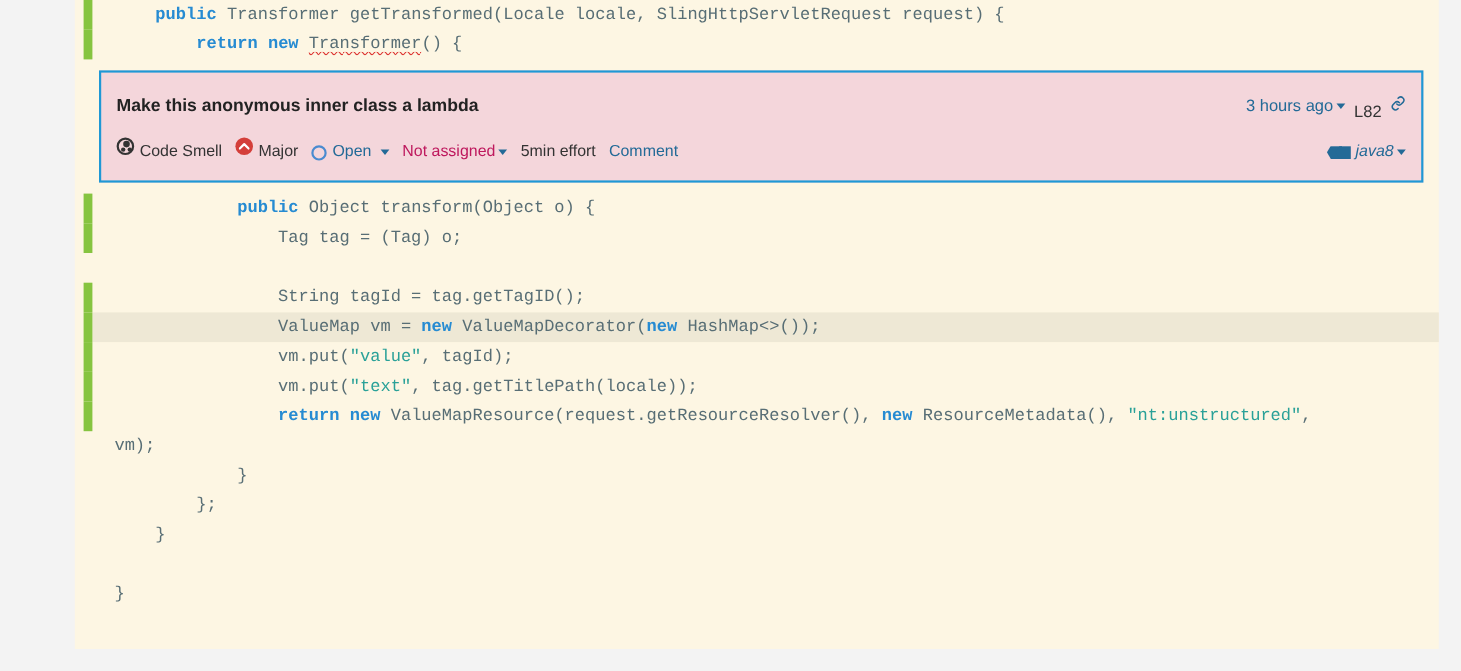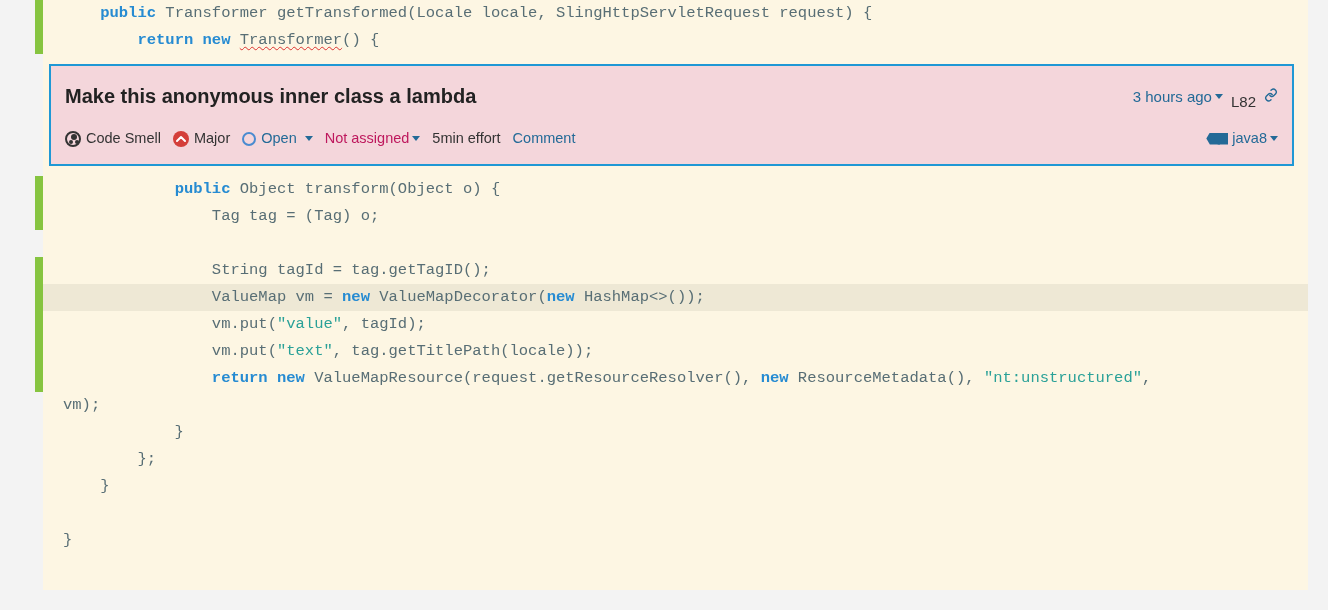--- a/index.html
+++ b/index.html
@@ -34,21 +34,21 @@
   }
   .green-marker {
     position: absolute;
     left: -8px;
     top: 0;
     width: 8px;
     height: 27px;
     background: #86c440;
   }
   
-  .code-pane { border-left: none; padding-left: 0; left: 43px; }
+  .code-pane { border-left: none; padding-left: 16px; left: 68px; }
   .kw { color: #268bd2; font-weight: 600; }
   .str { color: #2aa198; }
   .squiggle {
     text-decoration: underline wavy #dc322f;
     text-decoration-thickness: 1px;
     text-underline-offset: 2px;
   }
   
   .issue-box {
     border: 2px solid #1f98d5;
@@ -59,32 +59,32 @@
     font-family: -apple-system, BlinkMacSystemFont, "Segoe UI", Helvetica, Arial, sans-serif;
   }
   .issue-row1 {
     display: flex;
     align-items: center;
     justify-content: space-between;
     font-size: 15px;
     margin-bottom: 10px;
   }
   .issue-row1-left { display:flex; align-items:center; gap: 12px;}
-  .issue-title { font-weight: 700; font-size: 20px; color: #222; }
+  .issue-title { font-weight: 700; font-size: 16px; color: #222; }
   .issue-link { color: #236a97; cursor: pointer; }
   .issue-row1-right { display:flex; align-items:center; gap: 8px; color:#333;}
   .issue-row2 {
     display: flex;
     align-items: center;
     justify-content: space-between;
     font-size: 14.5px;
   }
   .issue-row2-left { display:flex; align-items:center; gap: 12px; color:#333;}
-  .issue-row2-right { display:flex; align-items:center; gap: 8px;}
-  .pill { display:flex; align-items:center; gap:5px; }
+  .issue-row2-right { display:flex; align-items:center; gap: 8px; font-style: italic;}
+  .pill { display:flex; align-items:flex-start; gap:5px; }
   .chevron {
     display:inline-block; width:0; height:0;
     border-left:4px solid transparent; border-right:4px solid transparent;
     border-top:5px solid #555; margin-left:3px;
   }
   .chevron-blue { border-top-color:#236a97; }
   .ring {
     width:14px; height:14px; border:2px solid #4a8bd0; border-radius:50%;
     display:inline-block;
   }

